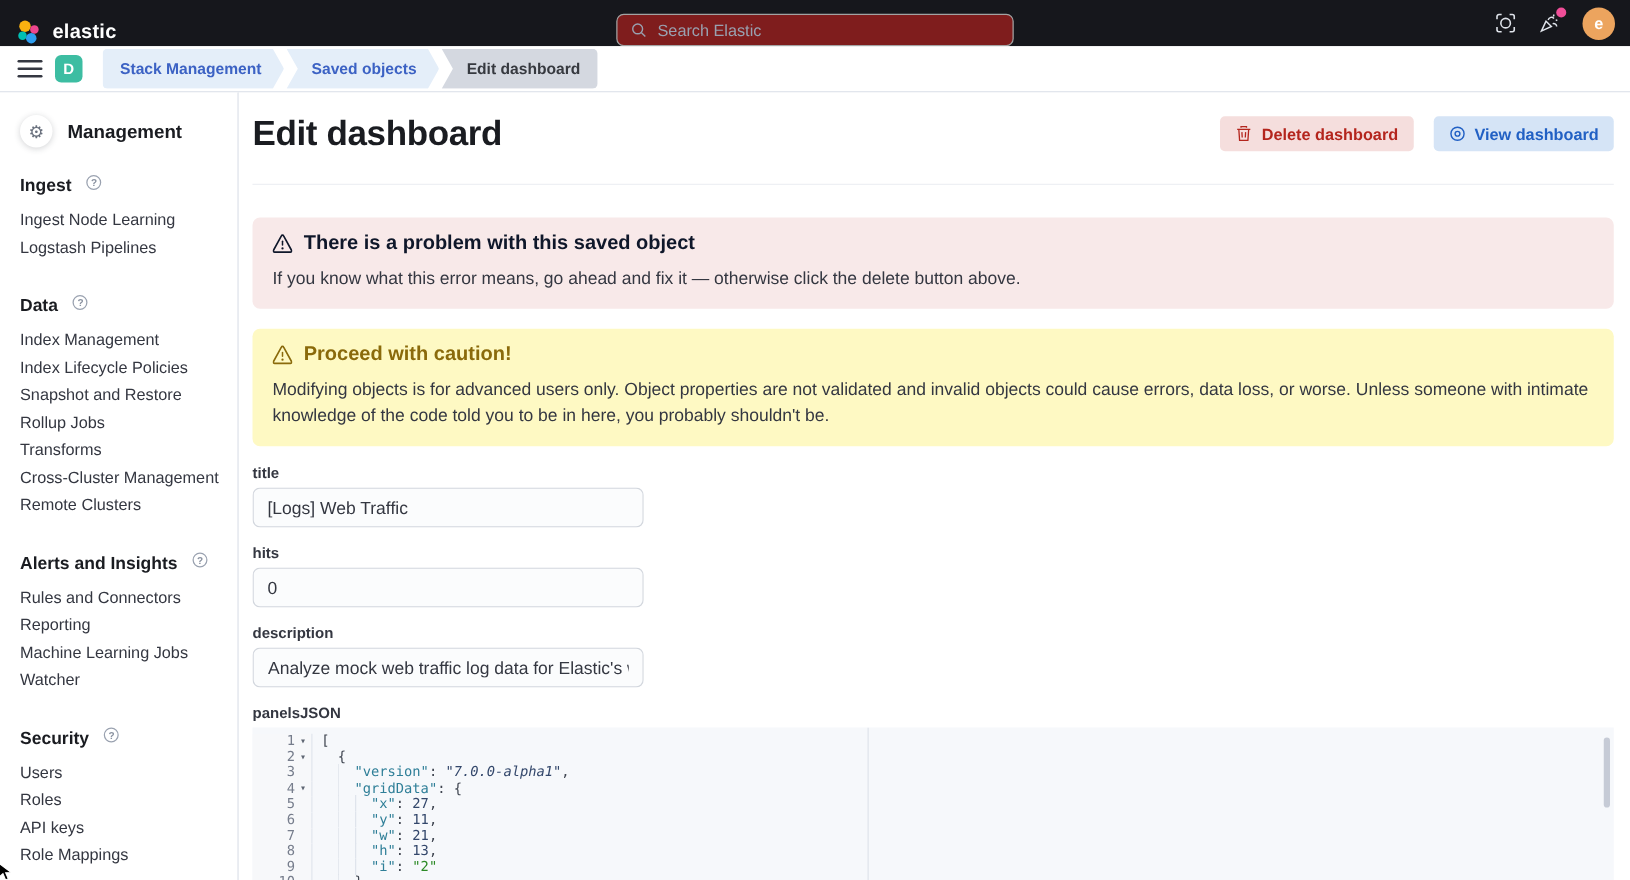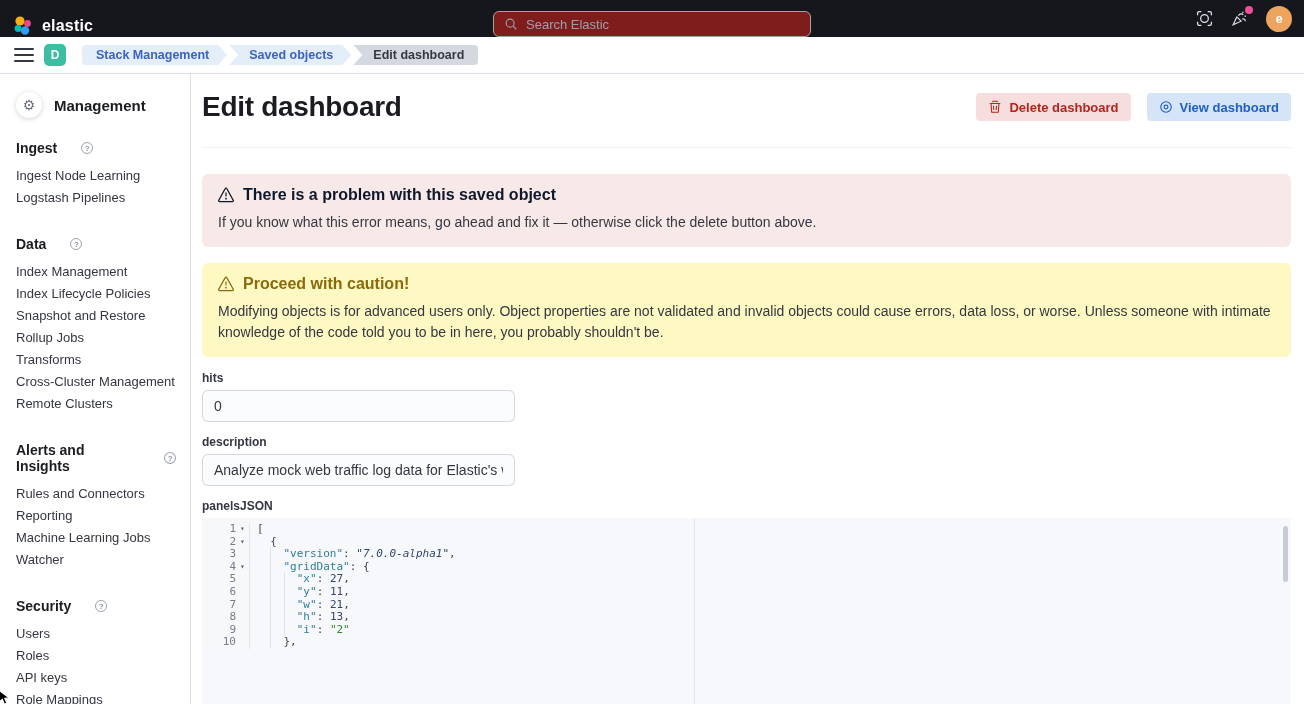--- a/index.html
+++ b/index.html
@@ -23,36 +23,36 @@
             display:flex; align-items:center; justify-content:center; font-size:13px; font-weight:700; }
 
   
   .crumbbar { position:absolute; top:37px; left:0; width:100%; height:37px; background:#fff;
               border-bottom:1px solid #d9dee8; display:flex; align-items:center; padding:0 8px; }
   .hamburger { width:20px; height:14px; display:flex; flex-direction:column; justify-content:space-between; margin:0 10px 0 6px; cursor:pointer; }
   .hamburger span { height:2px; background:#343741; border-radius:1px; }
   .space-badge { width:22px; height:22px; border-radius:5px; background:#3dbda2; color:#fff; font-size:12px; font-weight:700;
                  display:flex; align-items:center; justify-content:center; margin-right:16px; cursor:pointer; }
   .crumbs { display:flex; align-items:center; }
-  .crumb { height:20px; display:flex; align-items:center; font-size:12.5px; font-weight:600; padding:0 18px 0 20px;
+  .crumb { height:32px; display:flex; align-items:center; font-size:12.5px; font-weight:600; padding:0 18px 0 20px;
            margin-left:2px; background:#e4eef9; color:#3c62c4; cursor:pointer;
            clip-path:polygon(0 0, calc(100% - 9px) 0, 100% 50%, calc(100% - 9px) 100%, 0 100%, 9px 50%); }
   .crumb.first { clip-path:polygon(0 0, calc(100% - 9px) 0, 100% 50%, calc(100% - 9px) 100%, 0 100%); padding-left:14px; border-radius:4px 0 0 4px; margin-left:0; }
   .crumb.last { clip-path:polygon(0 0, 100% 0, 100% 100%, 0 100%, 9px 50%); padding-right:14px; border-radius:0 4px 4px 0;
                 background:#d4d8e0; color:#36393f; cursor:default; }
 
   
   .sidebar { position:absolute; top:74px; left:0; bottom:0; width:191px; background:#fff;
              border-right:1px solid #d9dee8; padding:18px 14px 0 16px; overflow:hidden; }
   .mgmt-head { display:flex; align-items:center; gap:12px; margin-bottom:22px; }
   .gear-circle { width:26px; height:26px; border-radius:50%; background:#fff; box-shadow:0 1px 5px rgba(52,55,65,.22);
                  display:flex; align-items:center; justify-content:center; color:#69707d; font-size:14px; }
   .mgmt-title { font-size:15px; font-weight:700; color:#1a1c21; }
   .side-section { margin-bottom:27px; }
-  .side-heading { font-size:14px; font-weight:700; color:#1a1c21; margin-bottom:9px; display:flex; align-items:center; gap:24px; }
+  .side-heading { font-size:14px; font-weight:700; color:#1a1c21; margin-bottom:9px; display:flex; gap:12px; }
   .qmark { width:12px; height:12px; border-radius:50%; border:1px solid #9aa2b0; color:#8b93a1; font-size:8px; font-weight:700;
            display:inline-flex; align-items:center; justify-content:center; cursor:pointer; }
   .side-item { font-size:13px; color:#343741; line-height:22px; cursor:pointer; white-space:nowrap; }
 
   
   .content { position:absolute; top:74px; left:191px; right:0; bottom:0; background:#fff; padding:0 13px 0 11px; overflow:hidden; }
   .page-head { display:flex; align-items:flex-start; justify-content:space-between; margin-top:17px; }
   .page-title { font-size:28px; font-weight:700; color:#1a1c21; letter-spacing:-.3px; }
   .head-btns { display:flex; gap:16px; margin-top:2px; }
   .btn { height:28px; padding:0 12px; border:none; border-radius:4px; font-family:inherit; font-size:13px; font-weight:600;
@@ -243,20 +243,21 @@
           <path d="M7.1 1.7 L0.8 13.2 A1 1 0 0 0 1.7 14.7 H14.3 A1 1 0 0 0 15.2 13.2 L8.9 1.7 A1 1 0 0 0 7.1 1.7 Z" fill="none" stroke="currentColor" stroke-width="1.3"></path>
           <rect x="7.4" y="5.3" width="1.2" height="4.2" rx="0.6" fill="currentColor"></rect>
           <circle cx="8" cy="11.7" r="0.9" fill="currentColor"></circle>
         </svg>
         <span>Proceed with caution!</span>
       </div>
       <div class="callout-body">Modifying objects is for advanced users only. Object properties are not validated and invalid objects could cause errors, data loss, or worse. Unless someone with intimate knowledge of the code told you to be in here, you probably shouldn't be.</div>
     </div>
 
     <div class="form" id="form-fields">
+        <div class="field"><div class="field-label">title</div><input class="field-input" value="[Logs] Web Traffic" style=""></div>
         <div class="field"><div class="field-label">hits</div><input class="field-input" value="0" style=""></div>
         <div class="field"><div class="field-label">description</div><input class="field-input" value="Analyze mock web traffic log data for Elastic's website" style=""></div>
       </div>
 
     <div class="field">
       <div class="field-label">panelsJSON</div>
       <div class="editor">
         <div class="print-margin"></div>
         <div class="editor-inner" id="editor-lines">
             <div class="code-row"><div class="gut"><span class="num">1</span><span class="caret">▾</span></div><div class="codeline"><span class="t-p">[</span></div></div>

